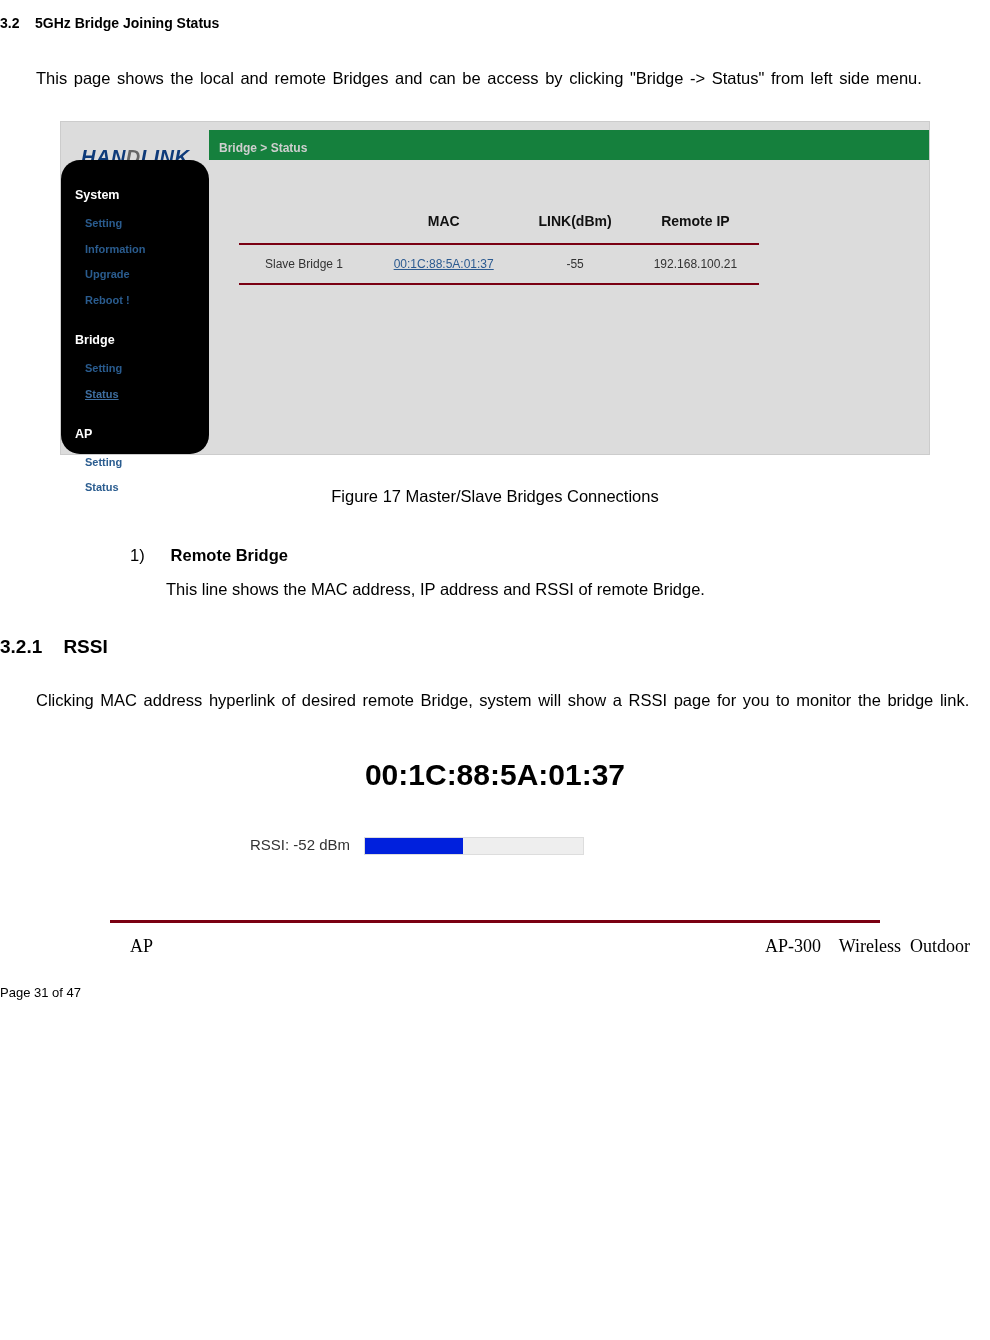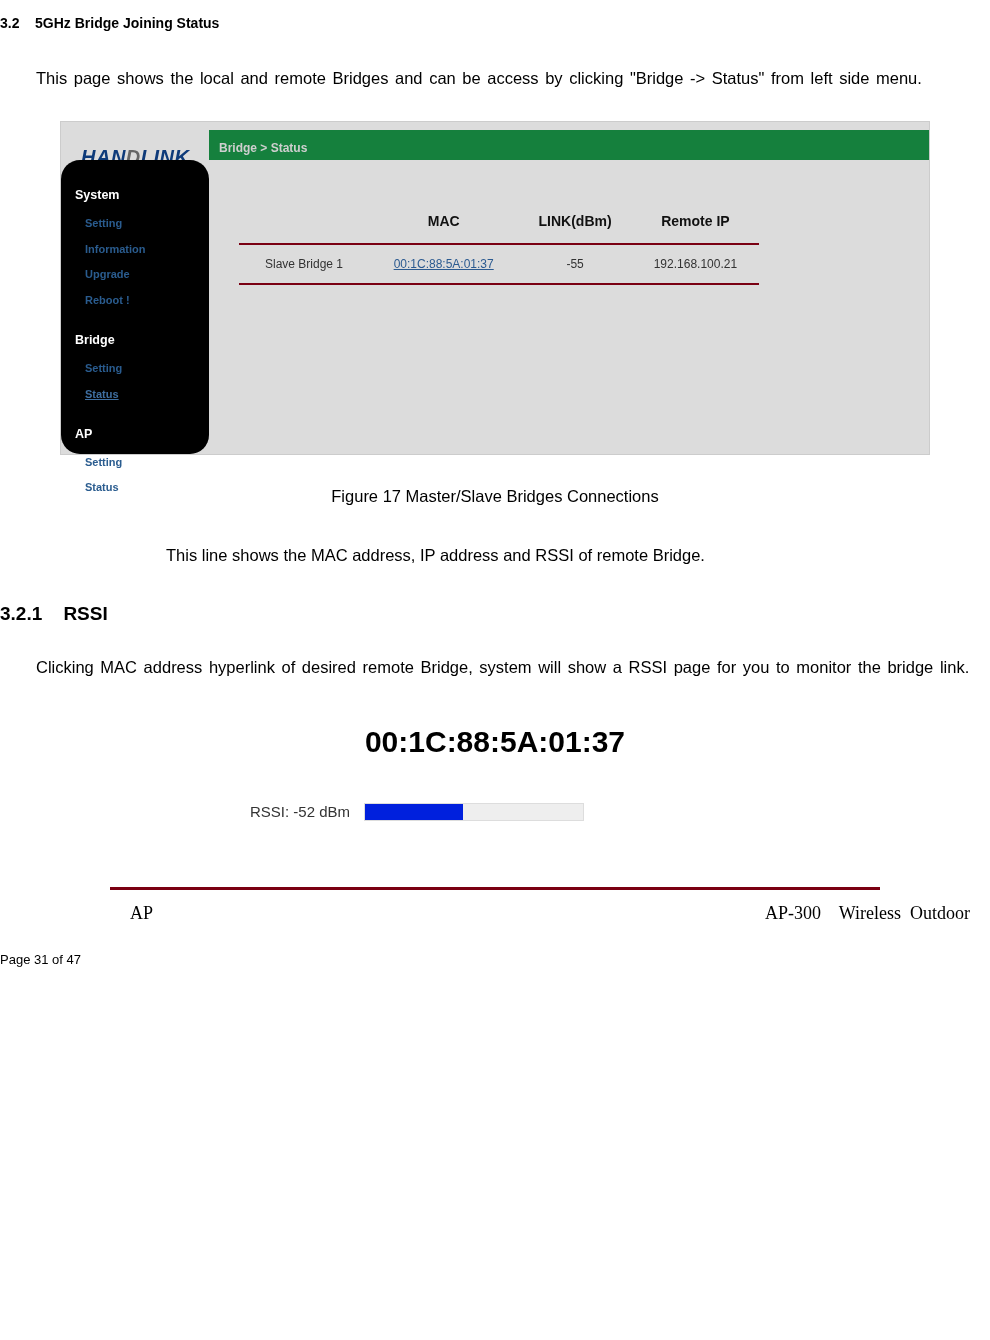--- a/index.html
+++ b/index.html
@@ -152,20 +152,24 @@
           <tr class="hr">
                 <td colspan="4"></td>
               </tr>
         </tbody>
           </table>
       </div>
     </div>
     <div class="figcap">Figure 17    Master/Slave Bridges Connections</div>
   </div>
 
+  <div class="listitem">
+    <span class="listnum">1)</span>
+    <b>Remote Bridge</b>
+  </div>
   <div class="listbody">This line shows the MAC address, IP address and RSSI of remote Bridge.</div>
 
   <div class="h3">
     <span>3.2.1</span>&nbsp;&nbsp;&nbsp;
     <span>RSSI</span>
   </div>
   <div class="para">Clicking MAC address hyperlink of desired remote Bridge, system will show a RSSI page for you to monitor the bridge link.</div>
 
   <div class="rssifig">
     <div class="mactitle">00:1C:88:5A:01:37</div>

